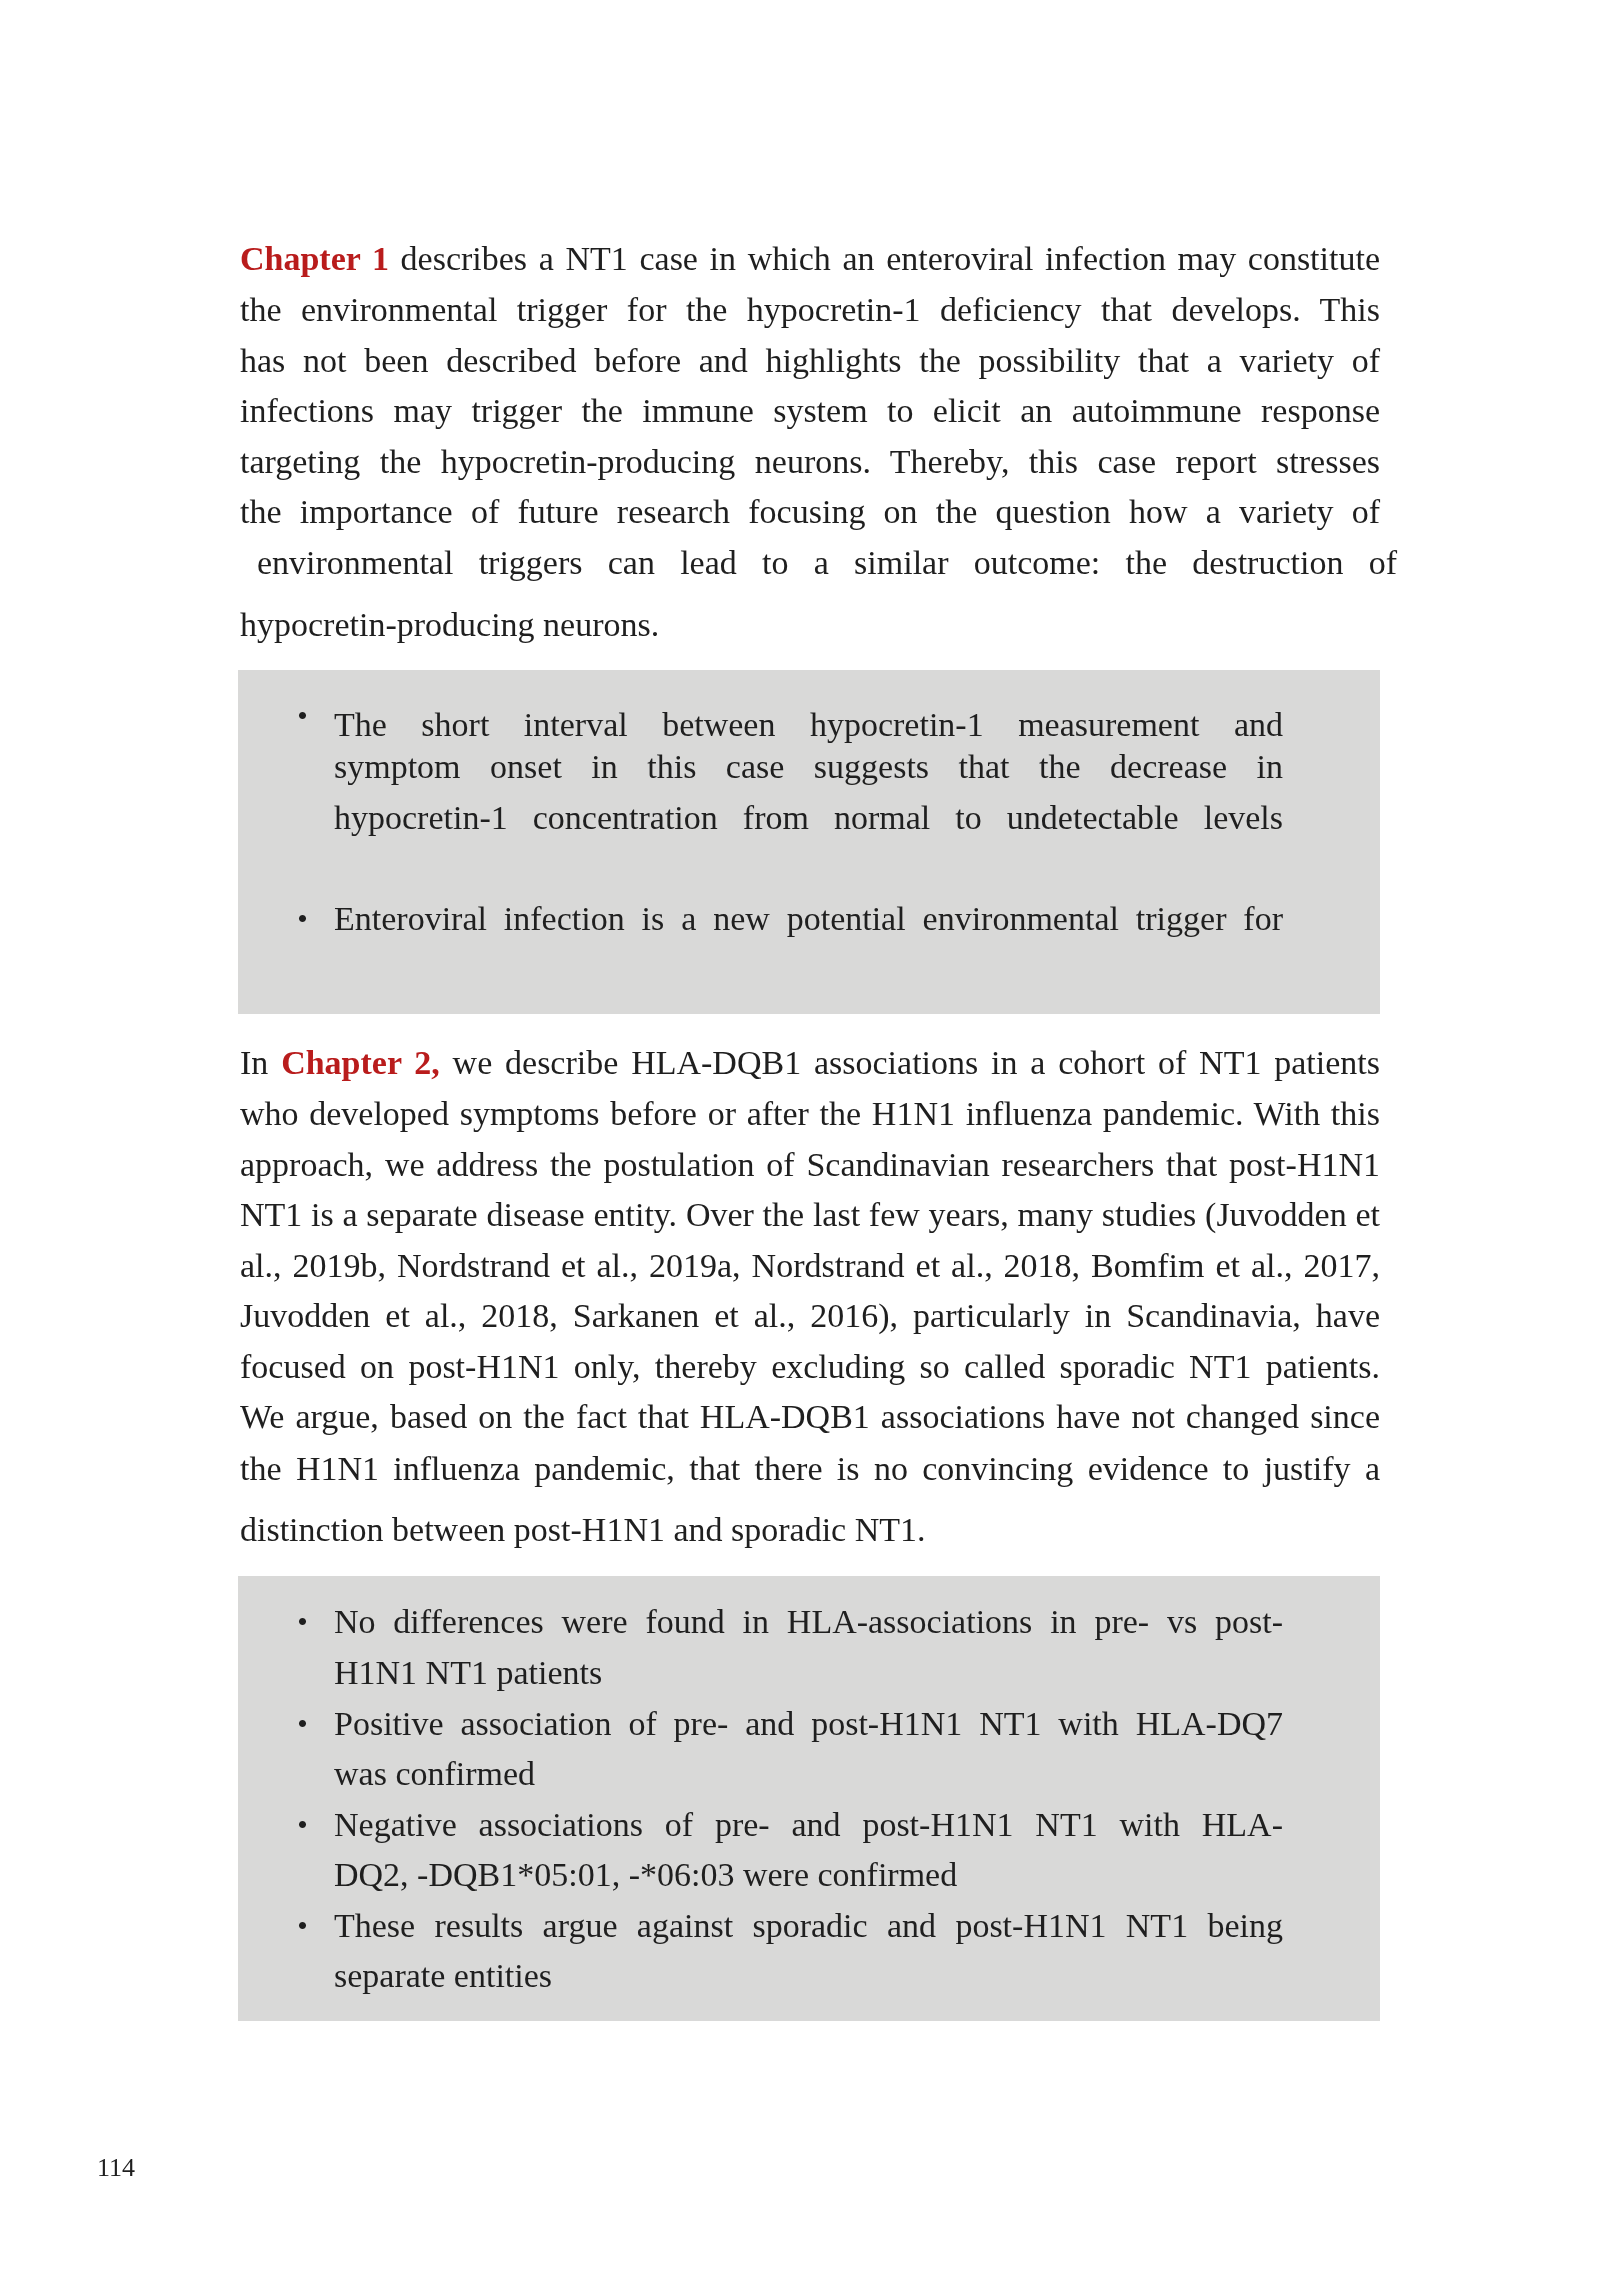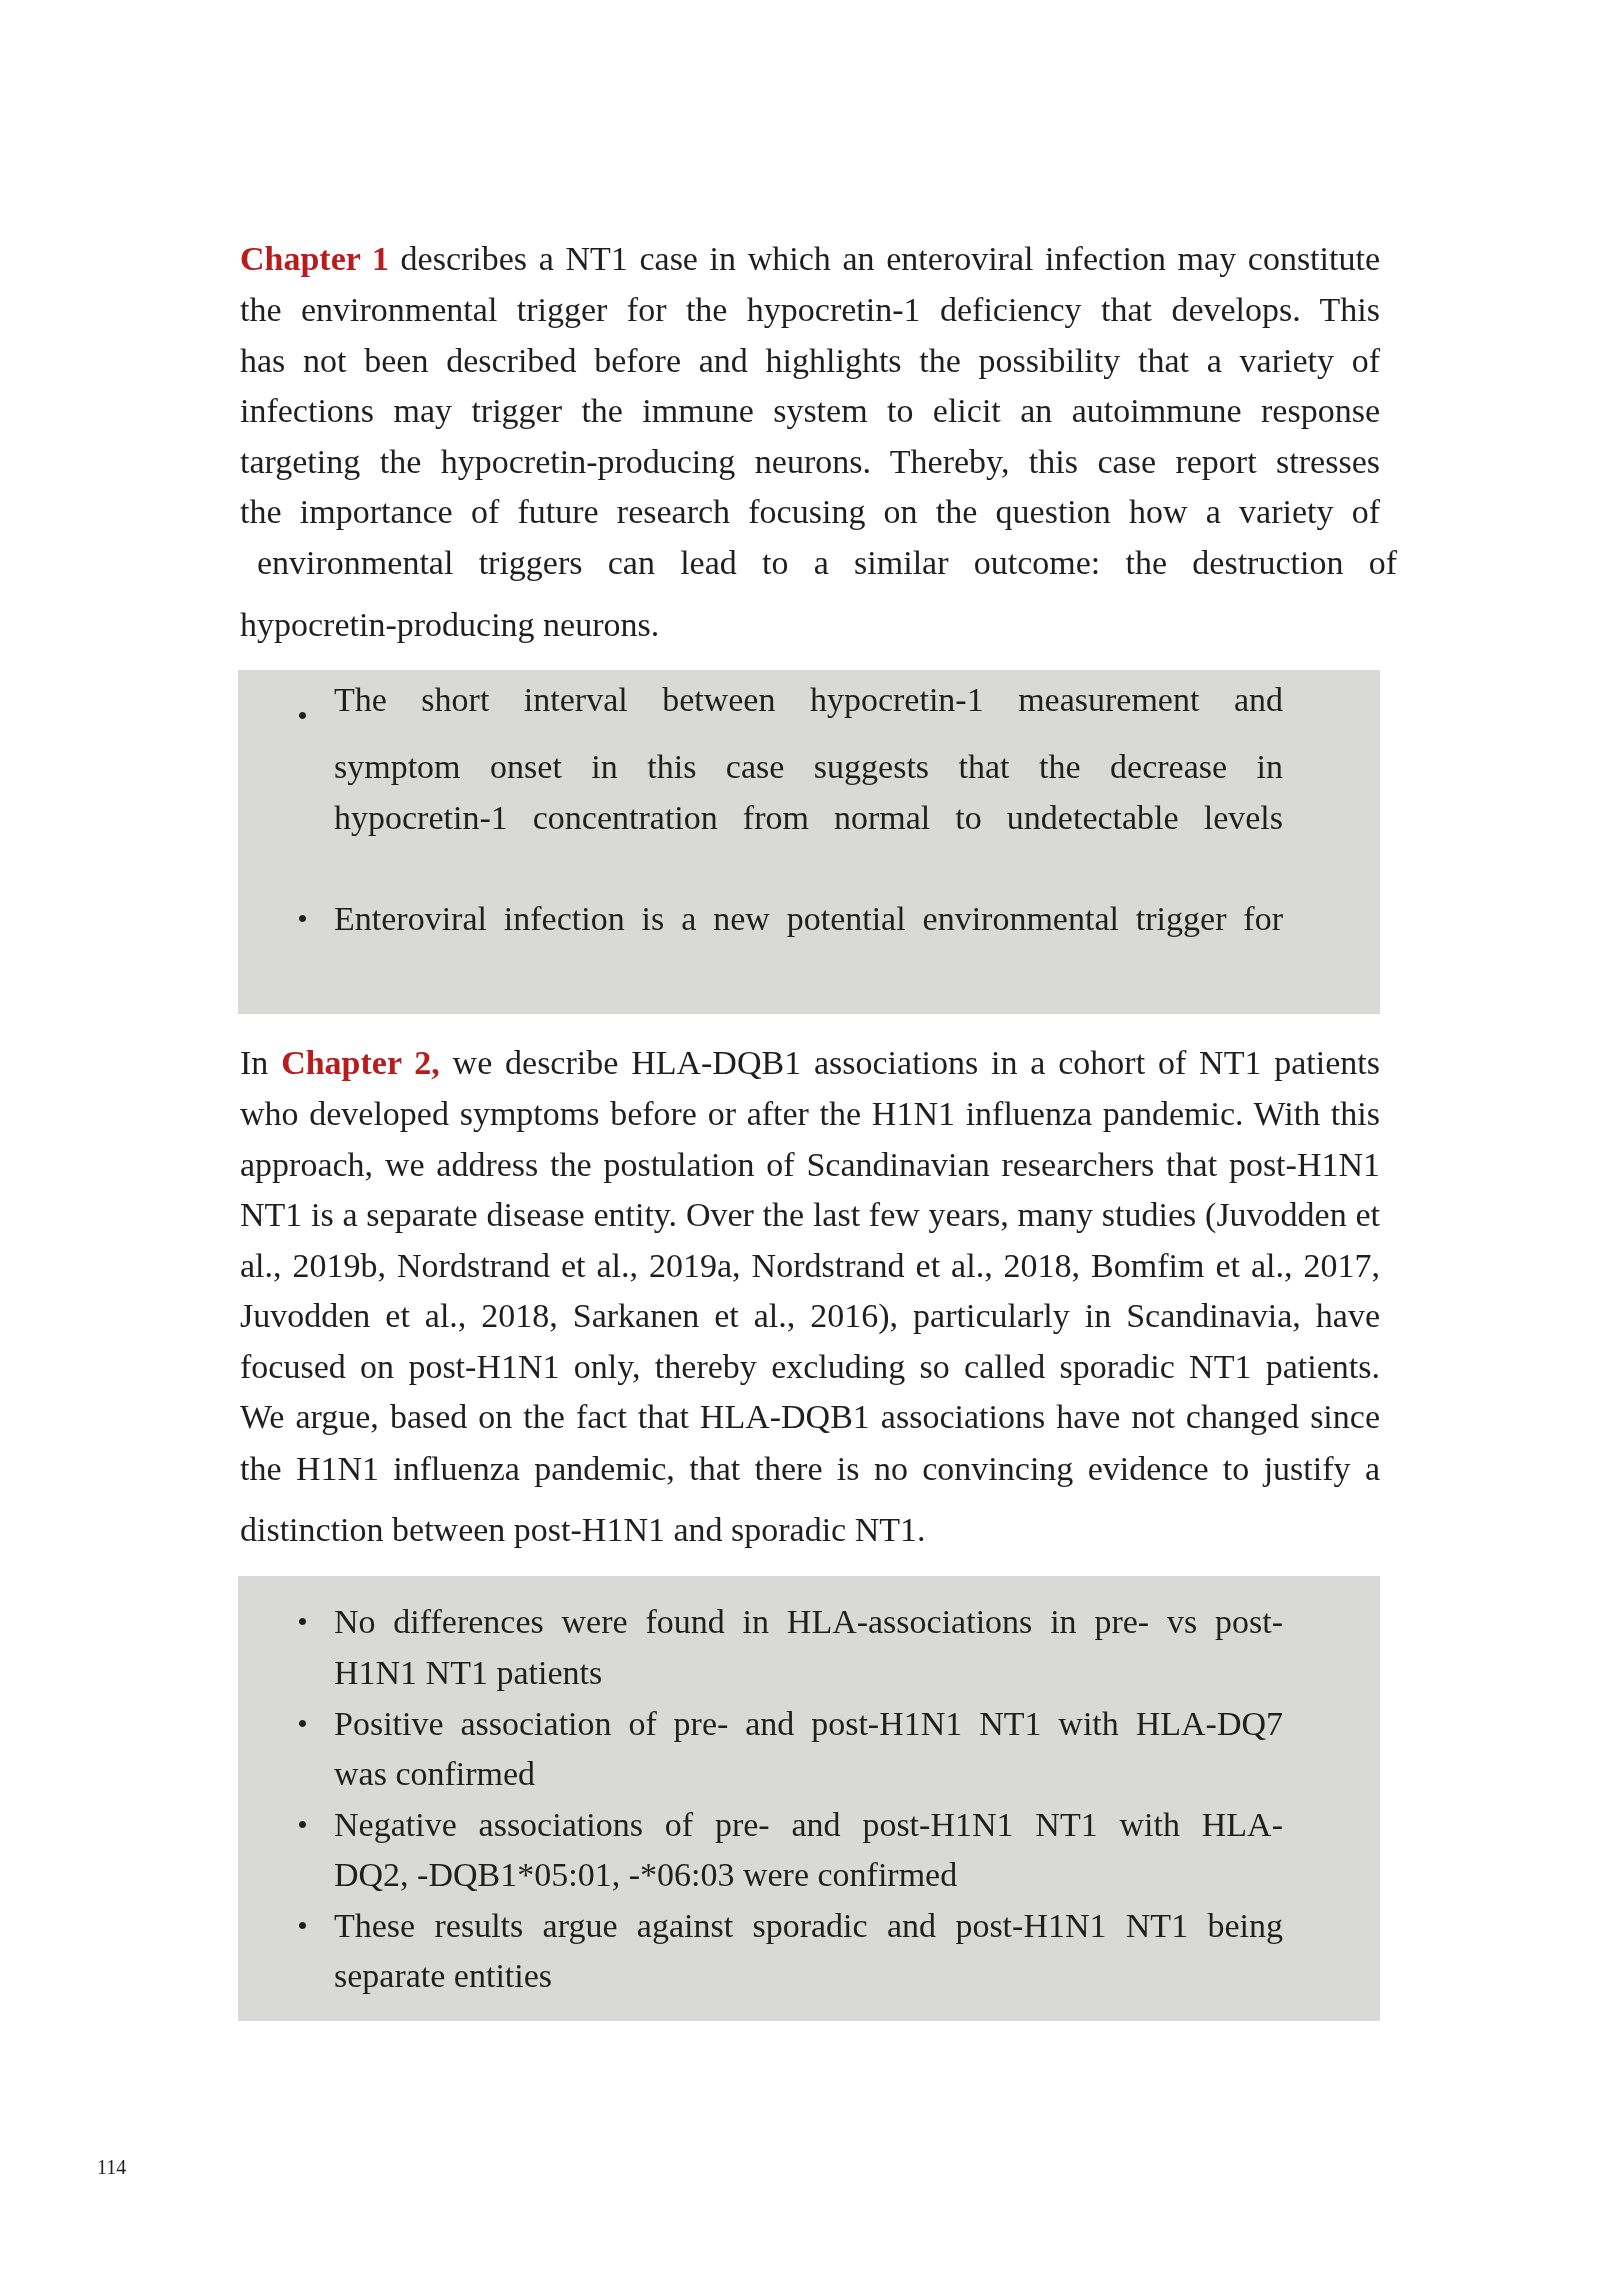--- a/index.html
+++ b/index.html
@@ -10,39 +10,39 @@
           text-align: justify; text-align-last: justify; }
   .line.last { text-align-last: left; margin-top: 11px; }
   .box { position: absolute; left: 238px; width: 1142px; background: #d9d9d8; }
   .bline { position: absolute; left: 96px; width: 949px; height: 50px;
            font-size: 34px; line-height: 50px; white-space: nowrap;
            text-align: justify; text-align-last: justify; }
   .bline.last { text-align-last: left; }
   .bullet { position: absolute; left: 53px; width: 23px; height: 50px;
             font-size: 30px; line-height: 50px; text-align: center; }
   .bold { font-weight: bold; color: #b91c1c; }
-  .pagenum { position: absolute; left: 97px; top: 2149px; font-size: 20px; line-height: 37px; }
+  .pagenum { position: absolute; left: 97px; top: 2149px; font-size: 26px; line-height: 37px; }
 </style>
 </head>
 <body>
 
 <div>
   <div class="line" style="top:234px;"><span class="bold">Chapter 1</span><span> describes a NT1 case in which an enteroviral infection may constitute</span></div>
   <div class="line" style="top:285px;">the environmental trigger for the hypocretin-1 deficiency that develops. This</div>
   <div class="line" style="top:336px;">has not been described before and highlights the possibility that a variety of</div>
   <div class="line" style="top:386px;">infections may trigger the immune system to elicit an autoimmune response</div>
   <div class="line" style="top:437px;">targeting the hypocretin-producing neurons. Thereby, this case report stresses</div>
   <div class="line" style="top:487px;">the importance of future research focusing on the question how a variety of</div>
   <div class="line" style="top:538px;margin-left:17px;">environmental triggers can lead to a similar outcome: the destruction of</div>
   <div class="line last" style="top:589px;">hypocretin-producing neurons.</div>
 </div>
 
 <div class="box" style="top:670px;height:344px;">
   <span class="bullet" style="top:21px;">•</span>
-  <div class="bline" style="top:5px;">The short interval between hypocretin-1 measurement and</div>
+  <div class="bline" style="top:30px;">The short interval between hypocretin-1 measurement and</div>
   <div class="bline" style="top:72px;">symptom onset in this case suggests that the decrease in</div>
   <div class="bline" style="top:123px;">hypocretin-1 concentration from normal to undetectable levels</div>
   <span class="bullet" style="top:224px;">•</span>
   <div class="bline" style="top:224px;">Enteroviral infection is a new potential environmental trigger for</div>
 </div>
 
 <div>
   <div class="line" style="top:1038px;"><span>In </span><span class="bold">Chapter 2,</span><span> we describe HLA-DQB1 associations in a cohort of NT1 patients</span></div>
   <div class="line" style="top:1089px;">who developed symptoms before or after the H1N1 influenza pandemic. With this</div>
   <div class="line" style="top:1140px;">approach, we address the postulation of Scandinavian researchers that post-H1N1</div>

